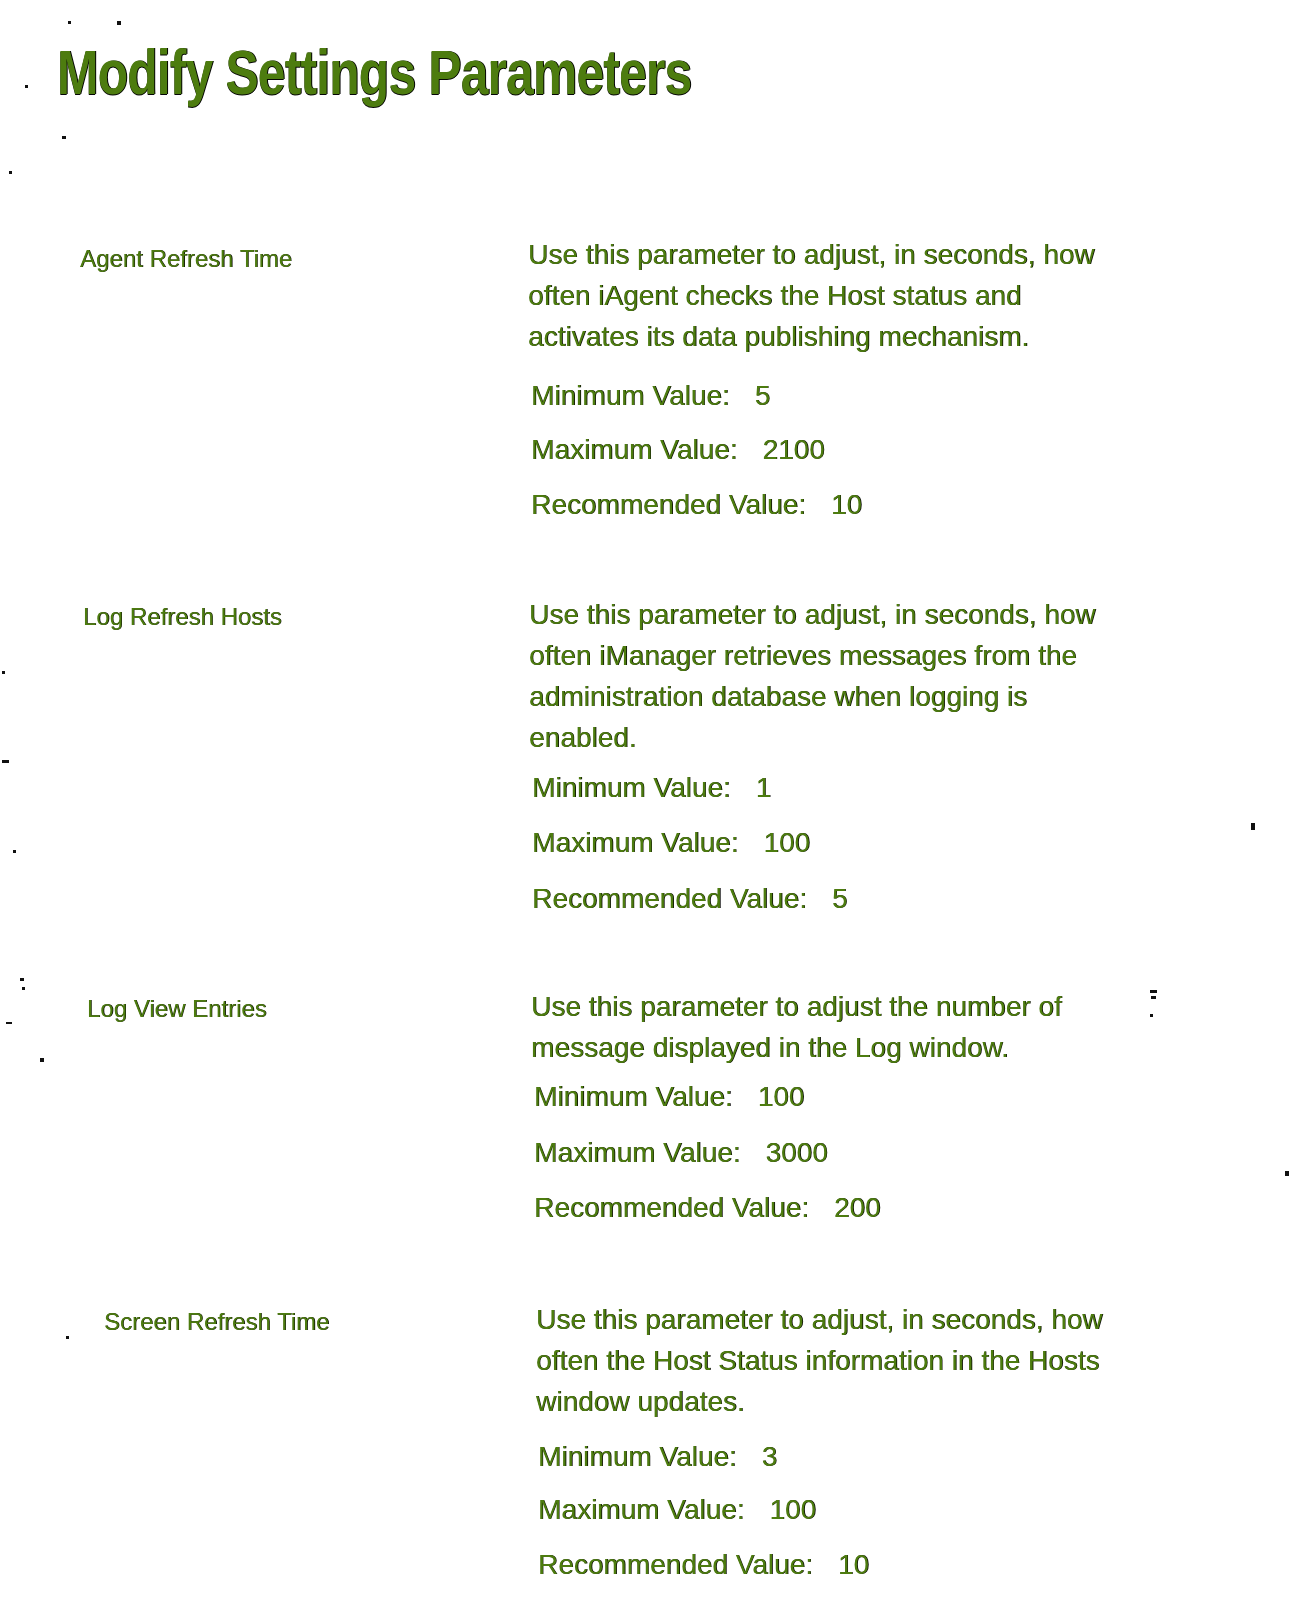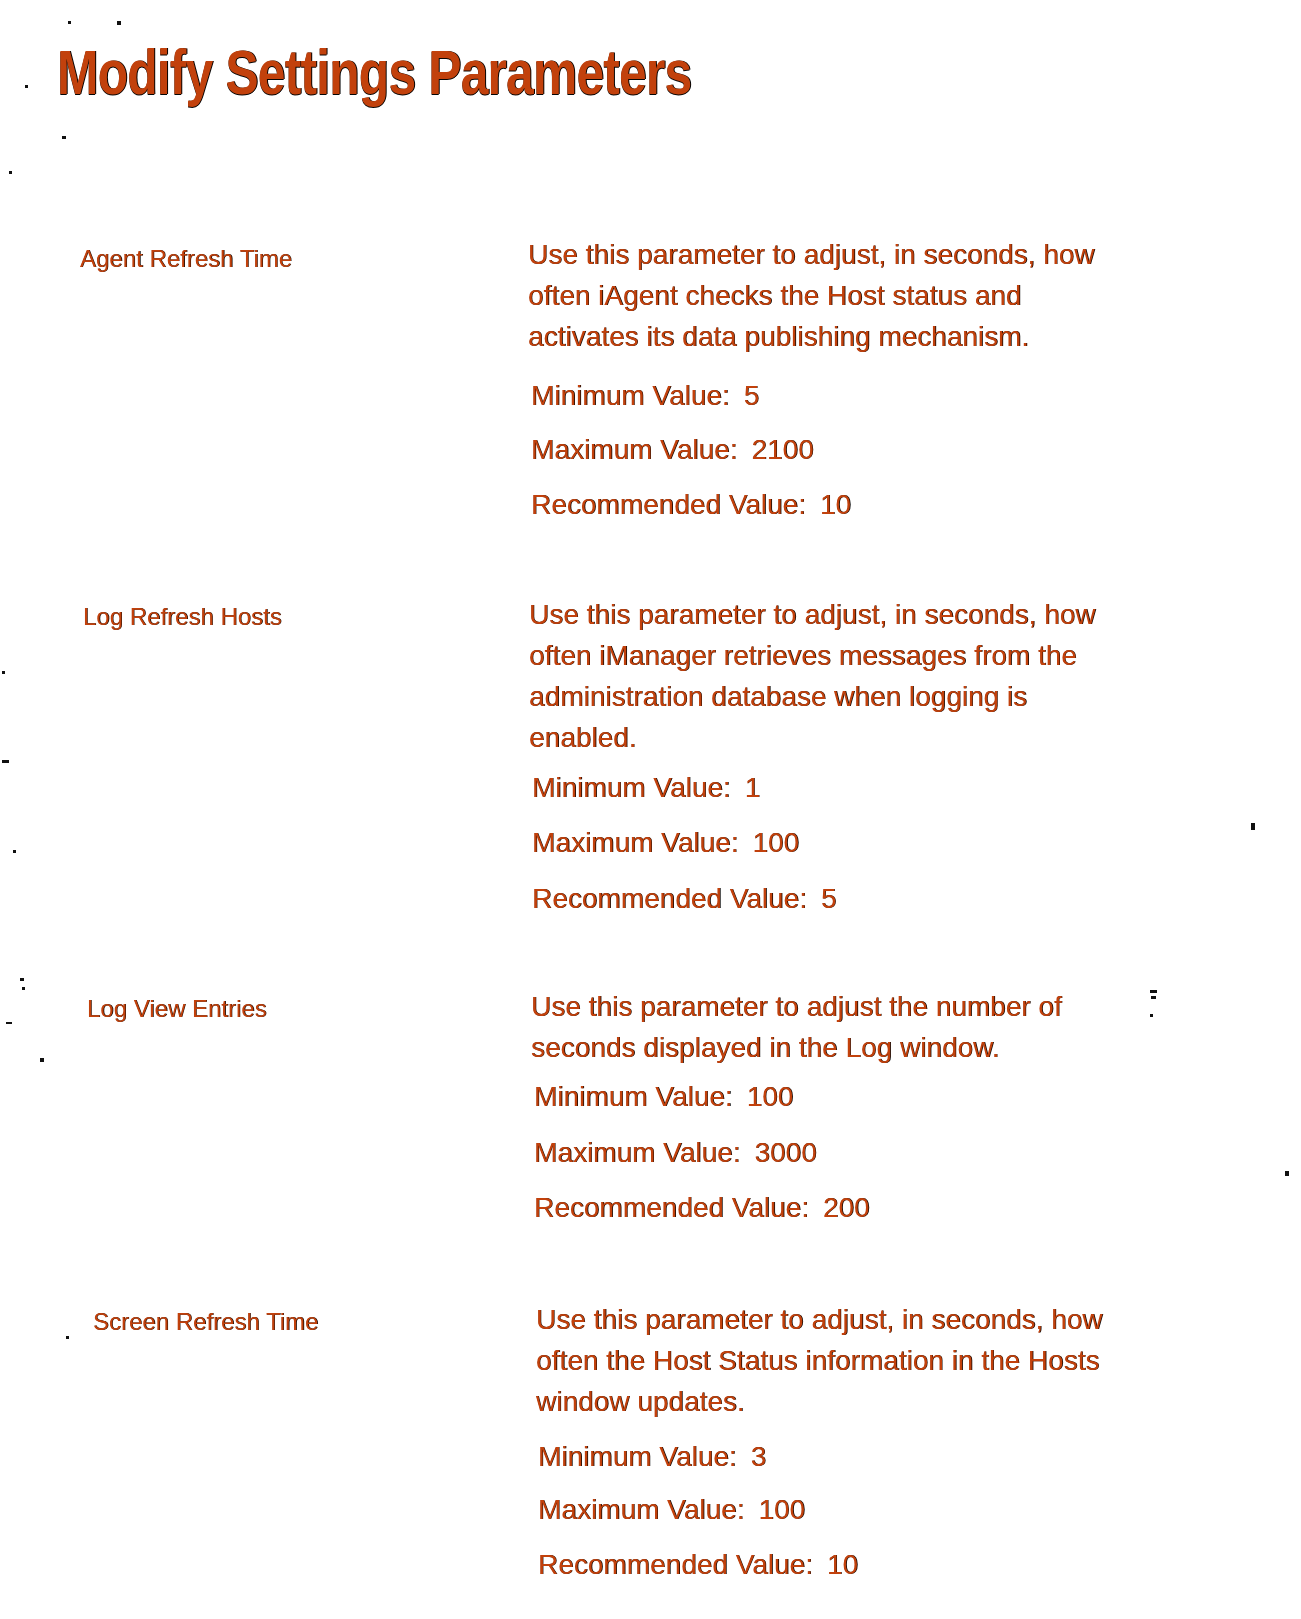--- a/index.html
+++ b/index.html
@@ -5,21 +5,21 @@
   html, body {
     margin: 0;
     padding: 0;
     background: #ffffff;
   }
   .page {
     position: relative;
     width: 1301px;
     height: 1619px;
     background: #ffffff;
-    color: #c2410c;
+    color: #4d7c0f;
     font-family: "Liberation Sans", "DejaVu Sans", sans-serif;
     overflow: hidden;
   }
   .title {
     position: absolute;
     left: 57px;
     top: 38px;
     margin: 0;
     font-size: 60px;
     font-weight: 700;
@@ -41,21 +41,21 @@
     position: absolute;
     font-size: 28px;
     line-height: 41px;
     text-shadow: 0.6px 0.3px 0 #050505;
     white-space: pre-line;
     width: 680px;
   }
   .value-line {
     position: absolute;
     display: flex;
-    gap: 14px;
+    gap: 25px;
     font-size: 28px;
     line-height: 34px;
     text-shadow: 0.6px 0.3px 0 #050505;
     white-space: nowrap;
   }
   .speck {
     position: absolute;
     background: #111;
   }
 </style>
@@ -101,37 +101,37 @@
     </div>
     <div class="value-line" style="left:532px; top:882px">
       <span>Recommended Value:</span>
       <span>5</span>
     </div>
   </section>
 
   <section>
     <div class="param-label" style="left:87px; top:992px">Log View Entries</div>
     <div class="param-desc" style="left:531px; top:986px">Use this parameter to adjust the number of
-seconds displayed in the Log window.</div>
+message displayed in the Log window.</div>
     <div class="value-line" style="left:534px; top:1080px">
       <span>Minimum Value:</span>
       <span>100</span>
     </div>
     <div class="value-line" style="left:534px; top:1136px">
       <span>Maximum Value:</span>
       <span>3000</span>
     </div>
     <div class="value-line" style="left:534px; top:1191px">
       <span>Recommended Value:</span>
       <span>200</span>
     </div>
   </section>
 
   <section>
-    <div class="param-label" style="left:93px; top:1305px">Screen Refresh Time</div>
+    <div class="param-label" style="left:104px; top:1305px">Screen Refresh Time</div>
     <div class="param-desc" style="left:536px; top:1299px">Use this parameter to adjust, in seconds, how
 often the Host Status information in the Hosts
 window updates.</div>
     <div class="value-line" style="left:538px; top:1440px">
       <span>Minimum Value:</span>
       <span>3</span>
     </div>
     <div class="value-line" style="left:538px; top:1493px">
       <span>Maximum Value:</span>
       <span>100</span>

